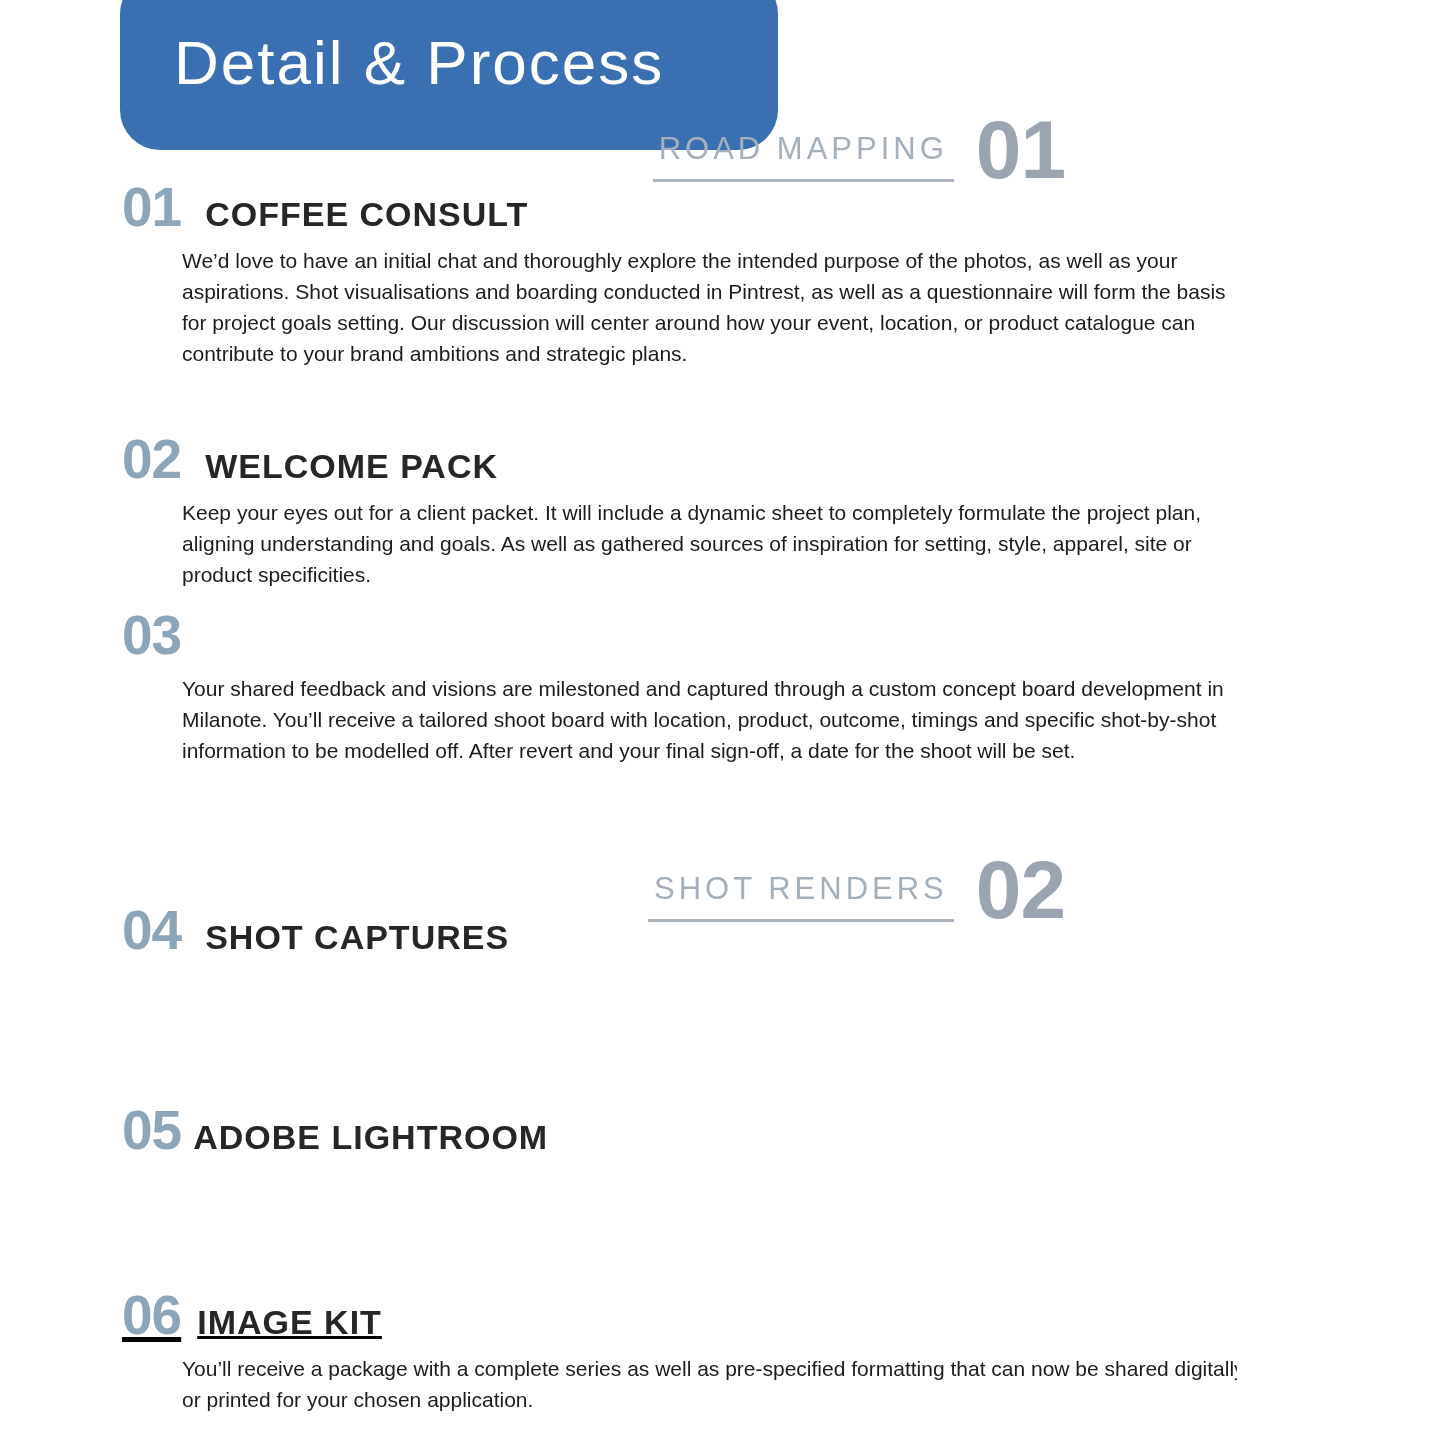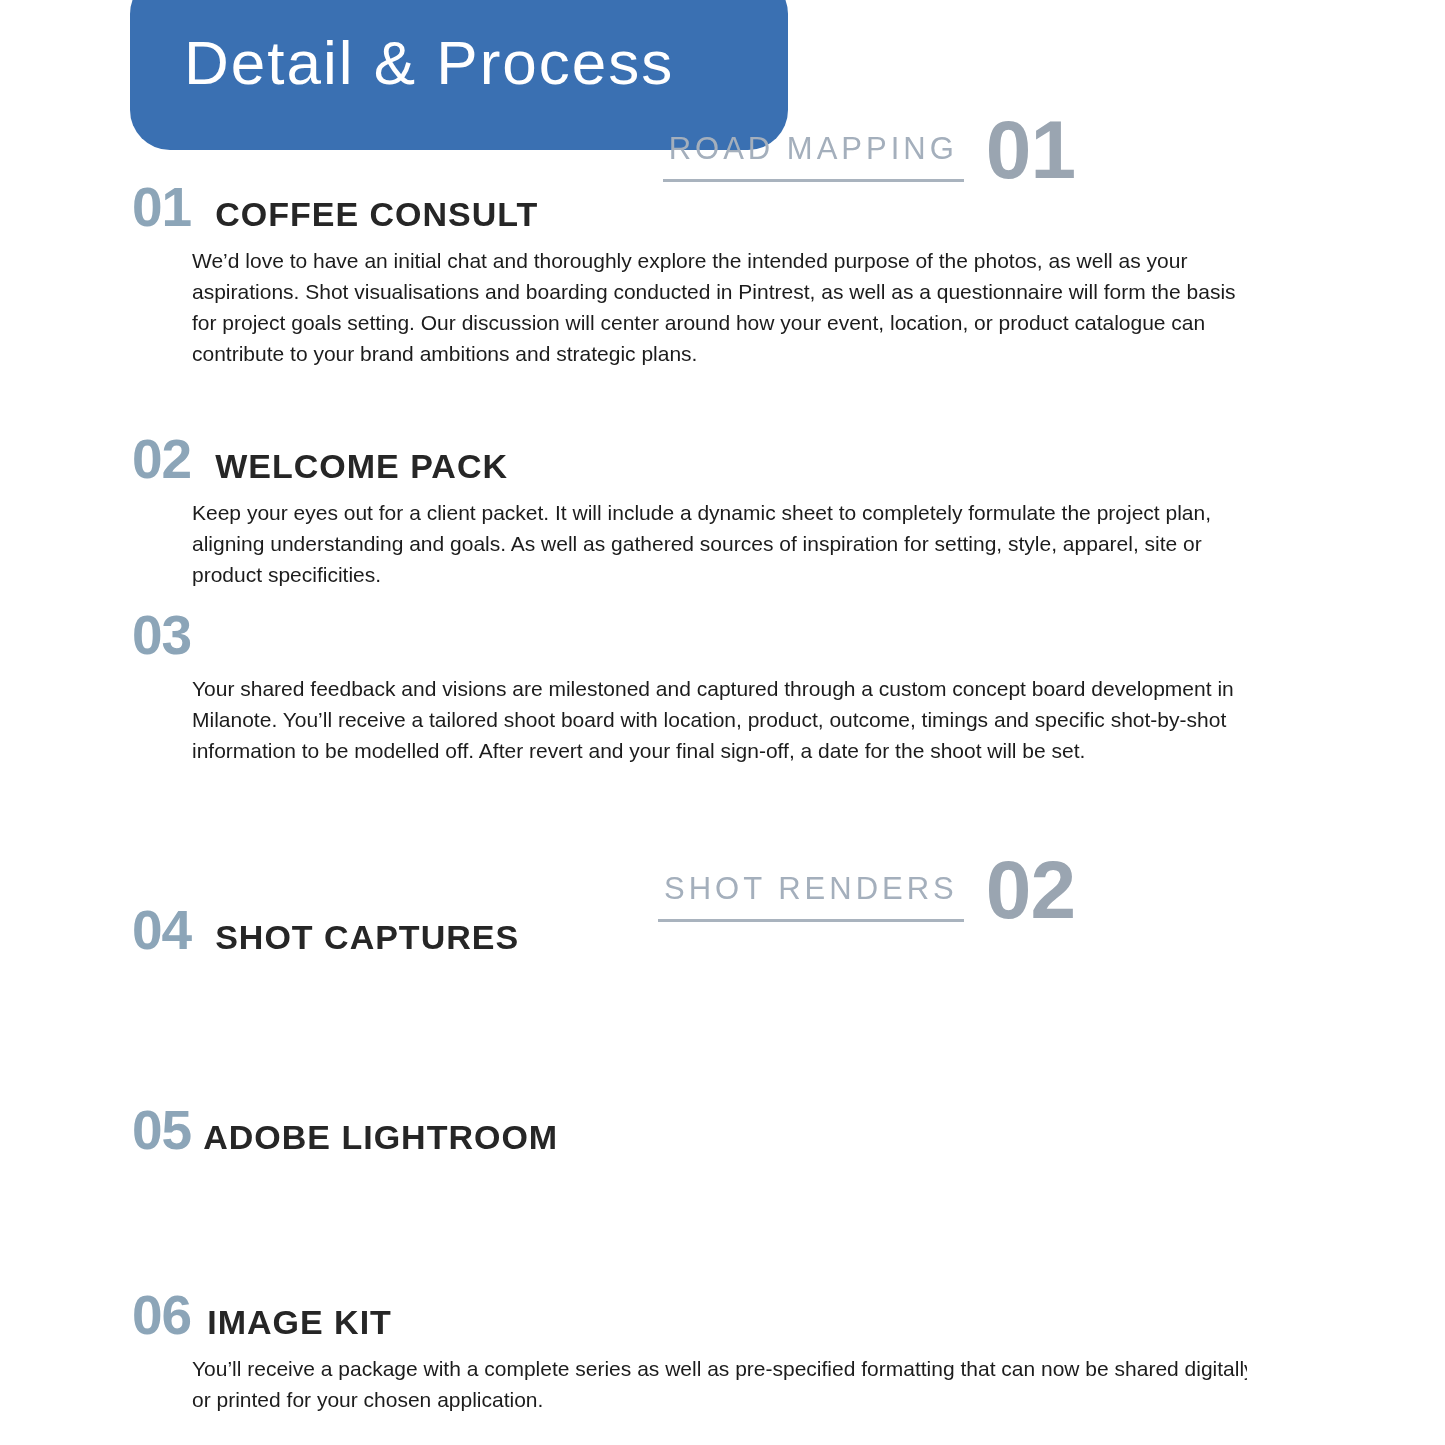--- a/index.html
+++ b/index.html
@@ -2,21 +2,20 @@
 <html><head>
 <meta charset="utf-8">
 <style>
   html,body{margin:0;padding:0;background:#ffffff;}
   #page{
     position:relative;
     width:1237px;height:1445px;
     background:#ffffff;
     overflow:hidden;
     font-family:"Liberation Sans", sans-serif;
-    margin-left:10px;
   }
 
   
   .banner{
     position:absolute;
     left:120px;top:-26px;
     width:658px;height:176px;
     background:#3A70B2;
     border-radius:40px;
     display:flex;align-items:center;
@@ -89,21 +88,21 @@
     font-size:21px;
     line-height:1.48;
   }
   #step-1{top:180px;}
   #step-2{top:432px;}
   #step-3{top:608px;}
   #step-4{top:903px;}
   #step-5{top:1103px;}
   #step-6{top:1288px;}
   #step-5 .step-head{gap:12px;}
-  #step-6 .step-head{gap:16px;}
+  #step-6 .step-head{gap:16px;text-decoration:underline;}
 </style>
 </head>
 <body>
 
 <div id="page">
 
   <div class="banner">
     <span class="banner-text">Detail &amp; Process</span>
   </div>
 

